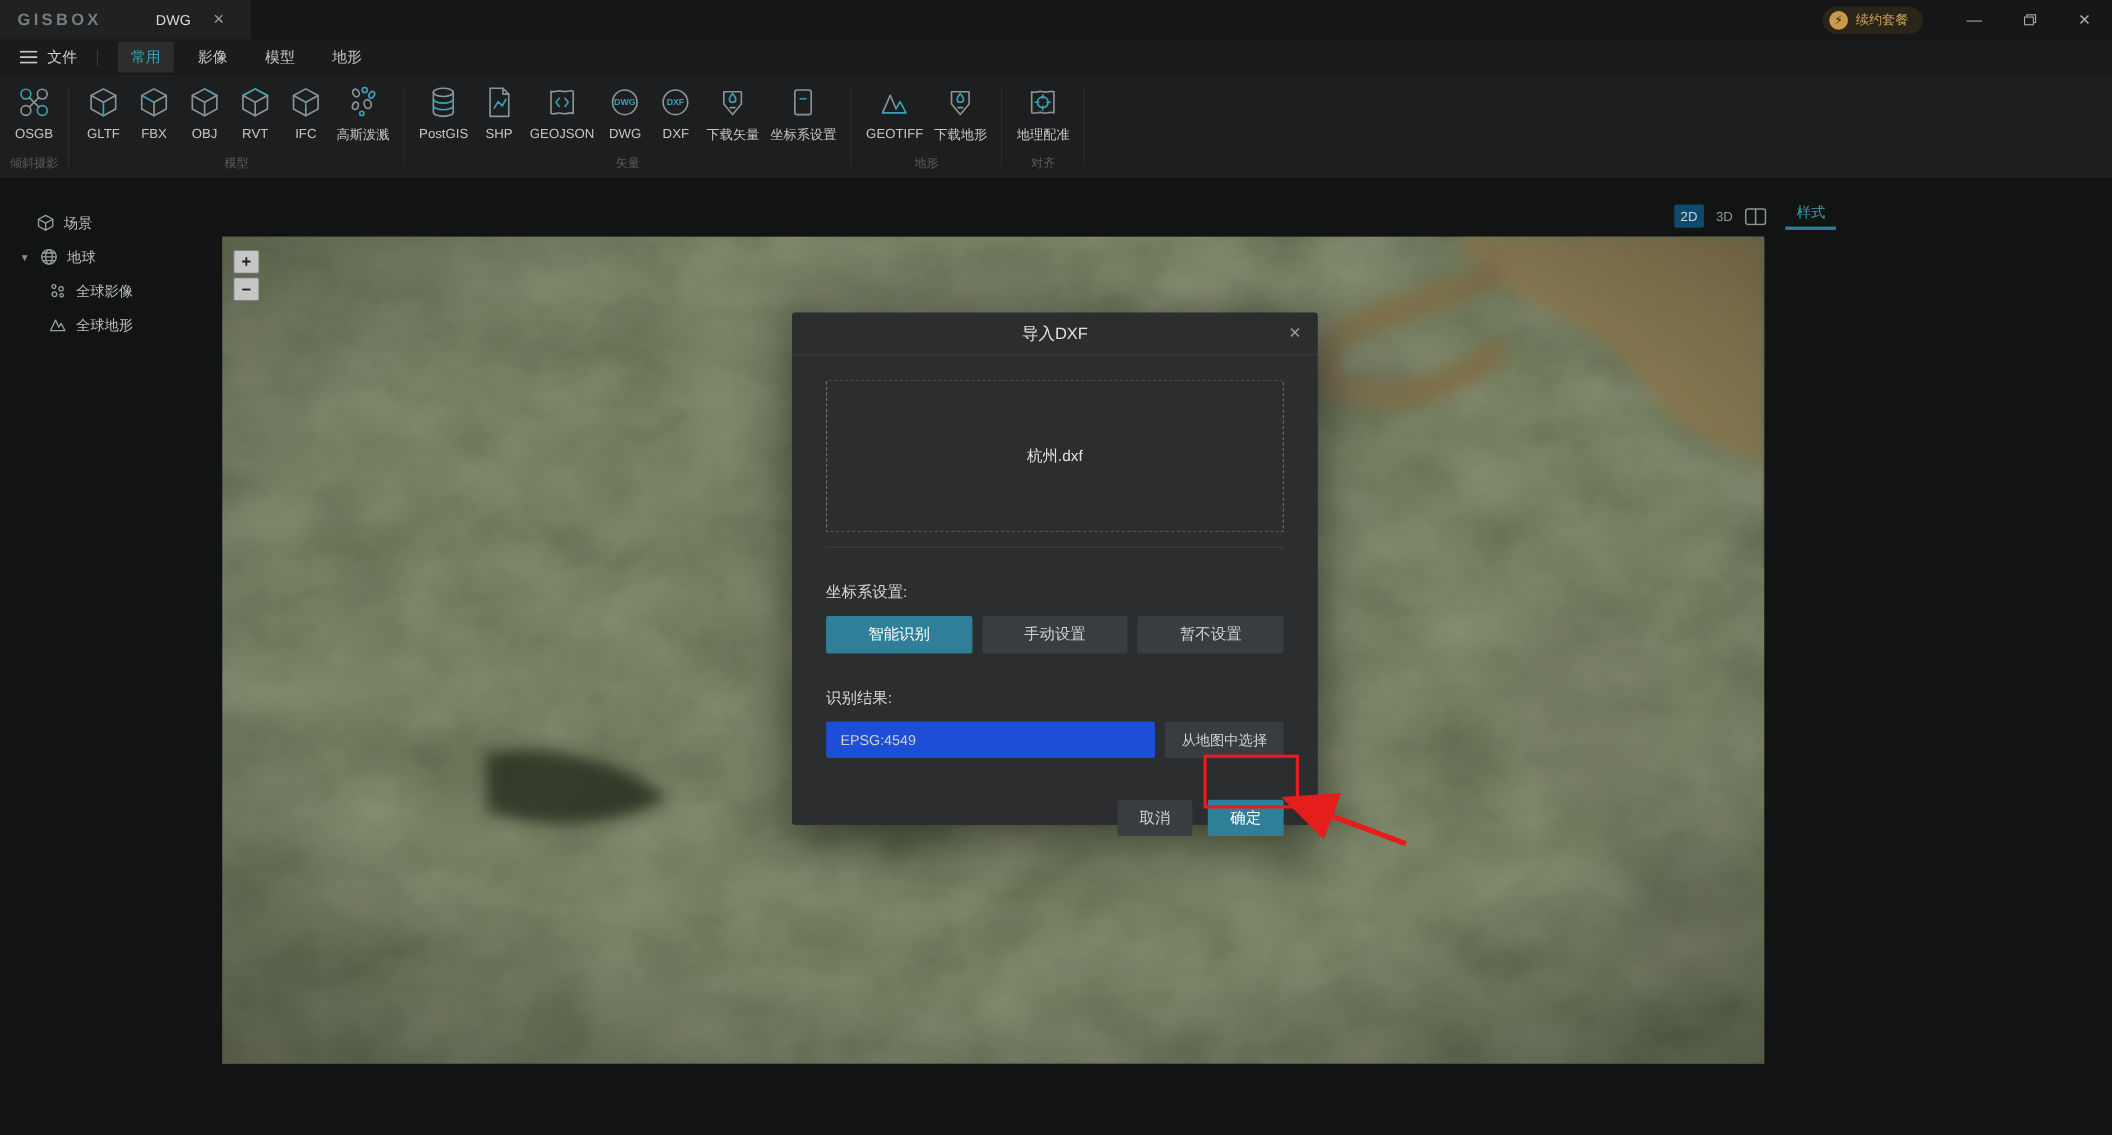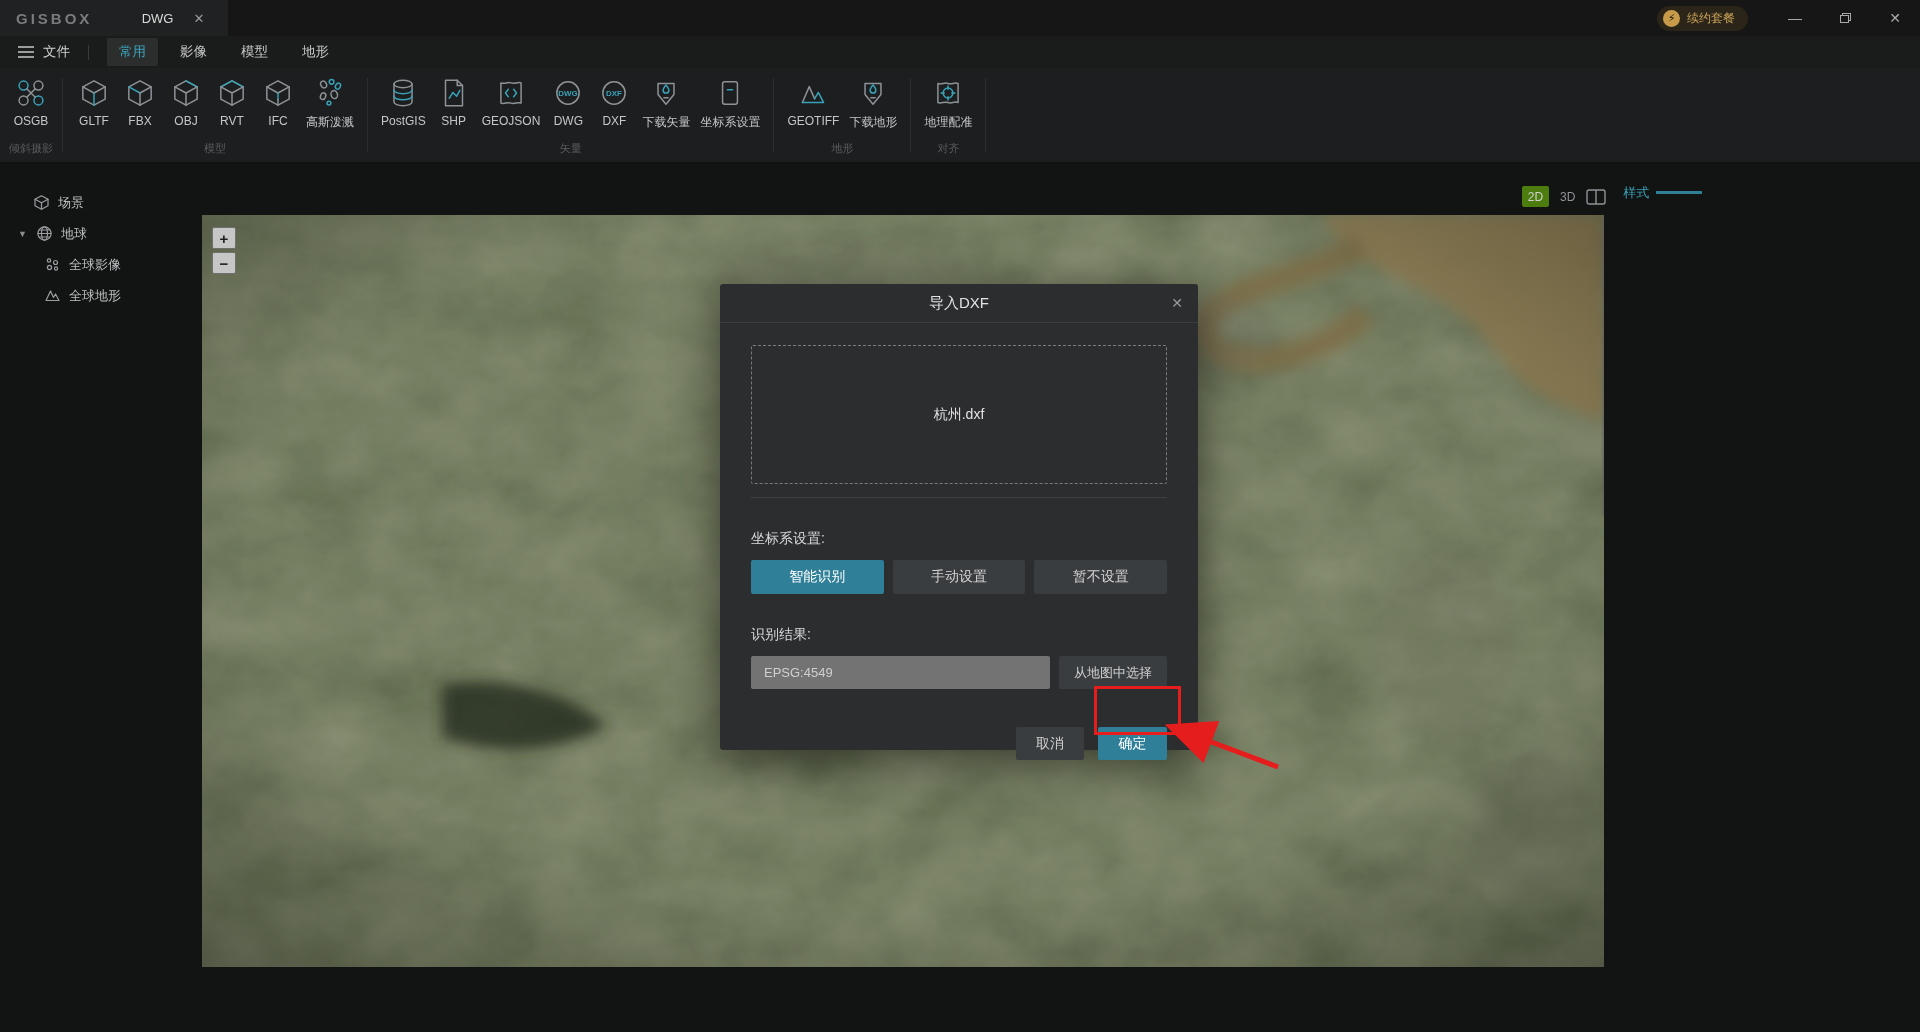--- a/index.html
+++ b/index.html
@@ -50,24 +50,24 @@
   .tree-row { height:31px; display:flex; align-items:center; gap:8px; cursor:pointer; }
   .tree-row .caret { width:10px; color:#8a8d8e; font-size:9px; margin-left:18px; }
   .tree-row.lv1 { padding-left:33px; }
   .tree-row.lv1c { padding-left:0; }
   .tree-row.lv2 { padding-left:44px; }
   .tico { width:17px; height:17px; flex:none; }
   .tic { stroke:#9a9ea0; fill:none; stroke-width:1.2; stroke-linejoin:round; stroke-linecap:round; }
 
   
   .vpctl { position:absolute; left:1522px; top:23px; display:flex; align-items:flex-start; gap:11px; z-index:3; }
-  .vp2d { width:27px; height:21px; background:#4d7c0f; color:#cfd1d1; font-size:12px; display:flex; align-items:center; justify-content:center; border-radius:2px; }
+  .vp2d { width:27px; height:21px; background:#0c4a6e; color:#cfd1d1; font-size:12px; display:flex; align-items:center; justify-content:center; border-radius:2px; }
   .vp3d { height:21px; color:#8f9496; font-size:12px; display:flex; align-items:center; }
   .vpsplit { height:21px; display:flex; align-items:center; }
-  .vpstyle { display:flex; flex-direction:row; align-items:center; gap:7px; margin-left:6px; }
+  .vpstyle { display:flex; flex-direction:column; align-items:center; gap:7px; margin-left:6px; }
   .vpstyle .txt { color:#3aa3b8; font-size:13px; line-height:13px; }
   .vpstyle .bar { width:46px; height:3px; background:#2f7f95; }
 
   
   .map { position:absolute; left:202px; top:52px; width:1402px; height:752px; background:#2a3220; overflow:hidden; }
   .map svg.terrain { position:absolute; inset:0; width:100%; height:100%; }
   .zoomctl { position:absolute; left:10px; top:12px; z-index:2; }
   .zoombtn { width:24px; height:22px; background:#c6c6c6; border:1px solid #707070; color:#1d1d1d; font-size:15px; font-weight:bold; display:flex; align-items:center; justify-content:center; border-radius:2px; margin-bottom:3px; cursor:pointer; }
   .map-scrollbar { position:absolute; right:0; top:0; width:2px; height:300px; background:#606060; opacity:.45; }
 
@@ -76,21 +76,21 @@
   .dlg-header { height:39px; border-bottom:1px solid #3b3d3f; display:flex; align-items:center; justify-content:center; position:relative; color:#e2e2e2; font-size:15px; }
   .dlg-close { position:absolute; right:15px; top:50%; transform:translateY(-50%); color:#9a9a9a; font-size:14px; cursor:pointer; }
   .dlg-body { padding:22px 31px 0; }
   .drop-area { height:139px; border:1px dashed #7b7b7b; border-radius:2px; display:flex; align-items:center; justify-content:center; color:#e3e3e3; font-size:14px; }
   .dlg-hr { height:1px; background:#3d3f41; margin-top:13px; }
   .field-label { color:#d8d8d8; font-size:14px; margin:32px 0 12px; }
   .crs-row { display:flex; gap:9px; }
   .crs-btn { flex:1; height:34px; background:#3a3d3f; color:#d2d2d2; font-size:14px; border:none; border-radius:2px; cursor:pointer; }
   .crs-btn.selected { background:#2e7f97; color:#ffffff; }
   .epsg-row { display:flex; gap:9px; }
-  .epsg-input { flex:1; height:33px; background:#737373; border-radius:2px; color:#cfcfcf; font-size:13px; display:flex; align-items:center; padding:0 13px;text-align:center; }
+  .epsg-input { flex:1; height:33px; background:#1d4ed8; border-radius:2px; color:#cfcfcf; font-size:13px; display:flex; align-items:center; padding:0 13px;text-align:center; }
   .map-pick-btn { width:108px; height:33px; background:#3a3d40; color:#d2d2d2; font-size:13px; border:none; border-radius:2px; cursor:pointer; }
   .dlg-footer { display:flex; justify-content:flex-end; gap:14px; margin-top:38px; }
   .btn-cancel { width:68px; height:33px; background:#3a3d40; color:#d2d2d2; font-size:14px; border:none; border-radius:2px; cursor:pointer; }
   .btn-confirm { width:69px; height:33px; background:#2e7f97; color:#ffffff; font-size:14px; border:none; border-radius:2px; cursor:pointer; }
 
   
   .red-box { position:absolute; left:1094px; top:686px; width:87px; height:49px; border:3px solid #e51d1d; z-index:6; pointer-events:none; }
   .red-arrow { position:absolute; left:1150px; top:712px; width:145px; height:70px; z-index:6; pointer-events:none; }
 
   

